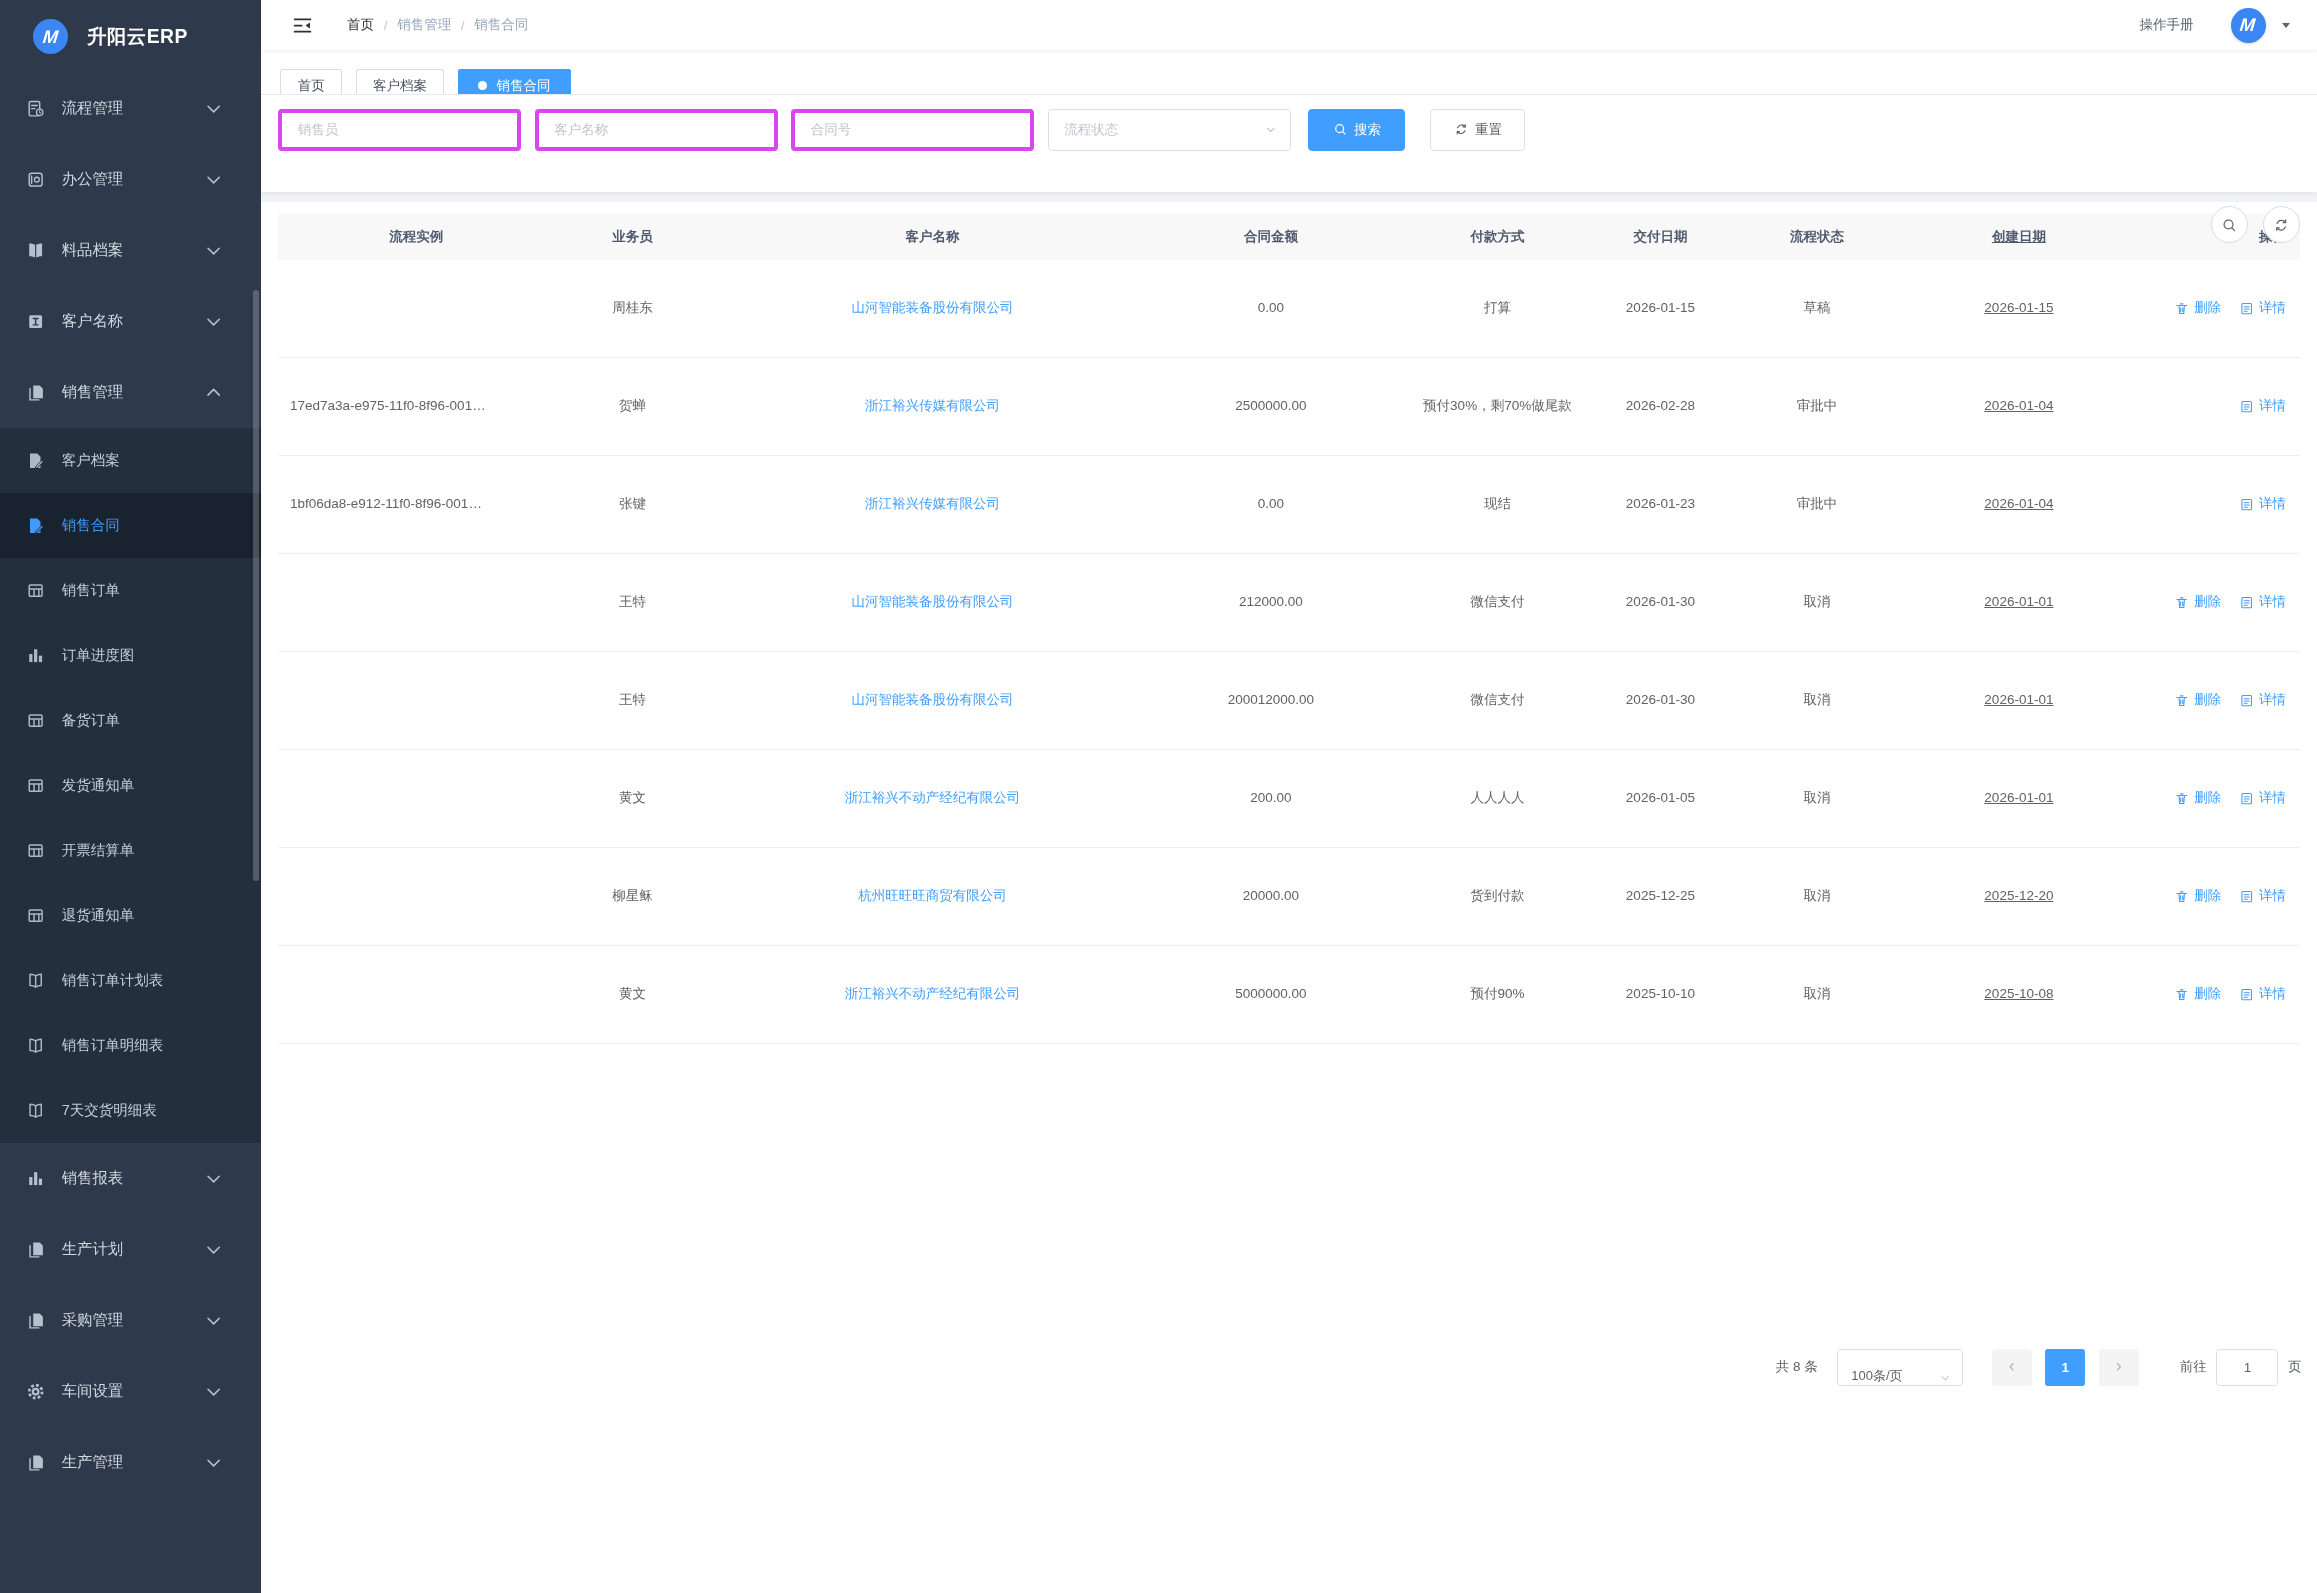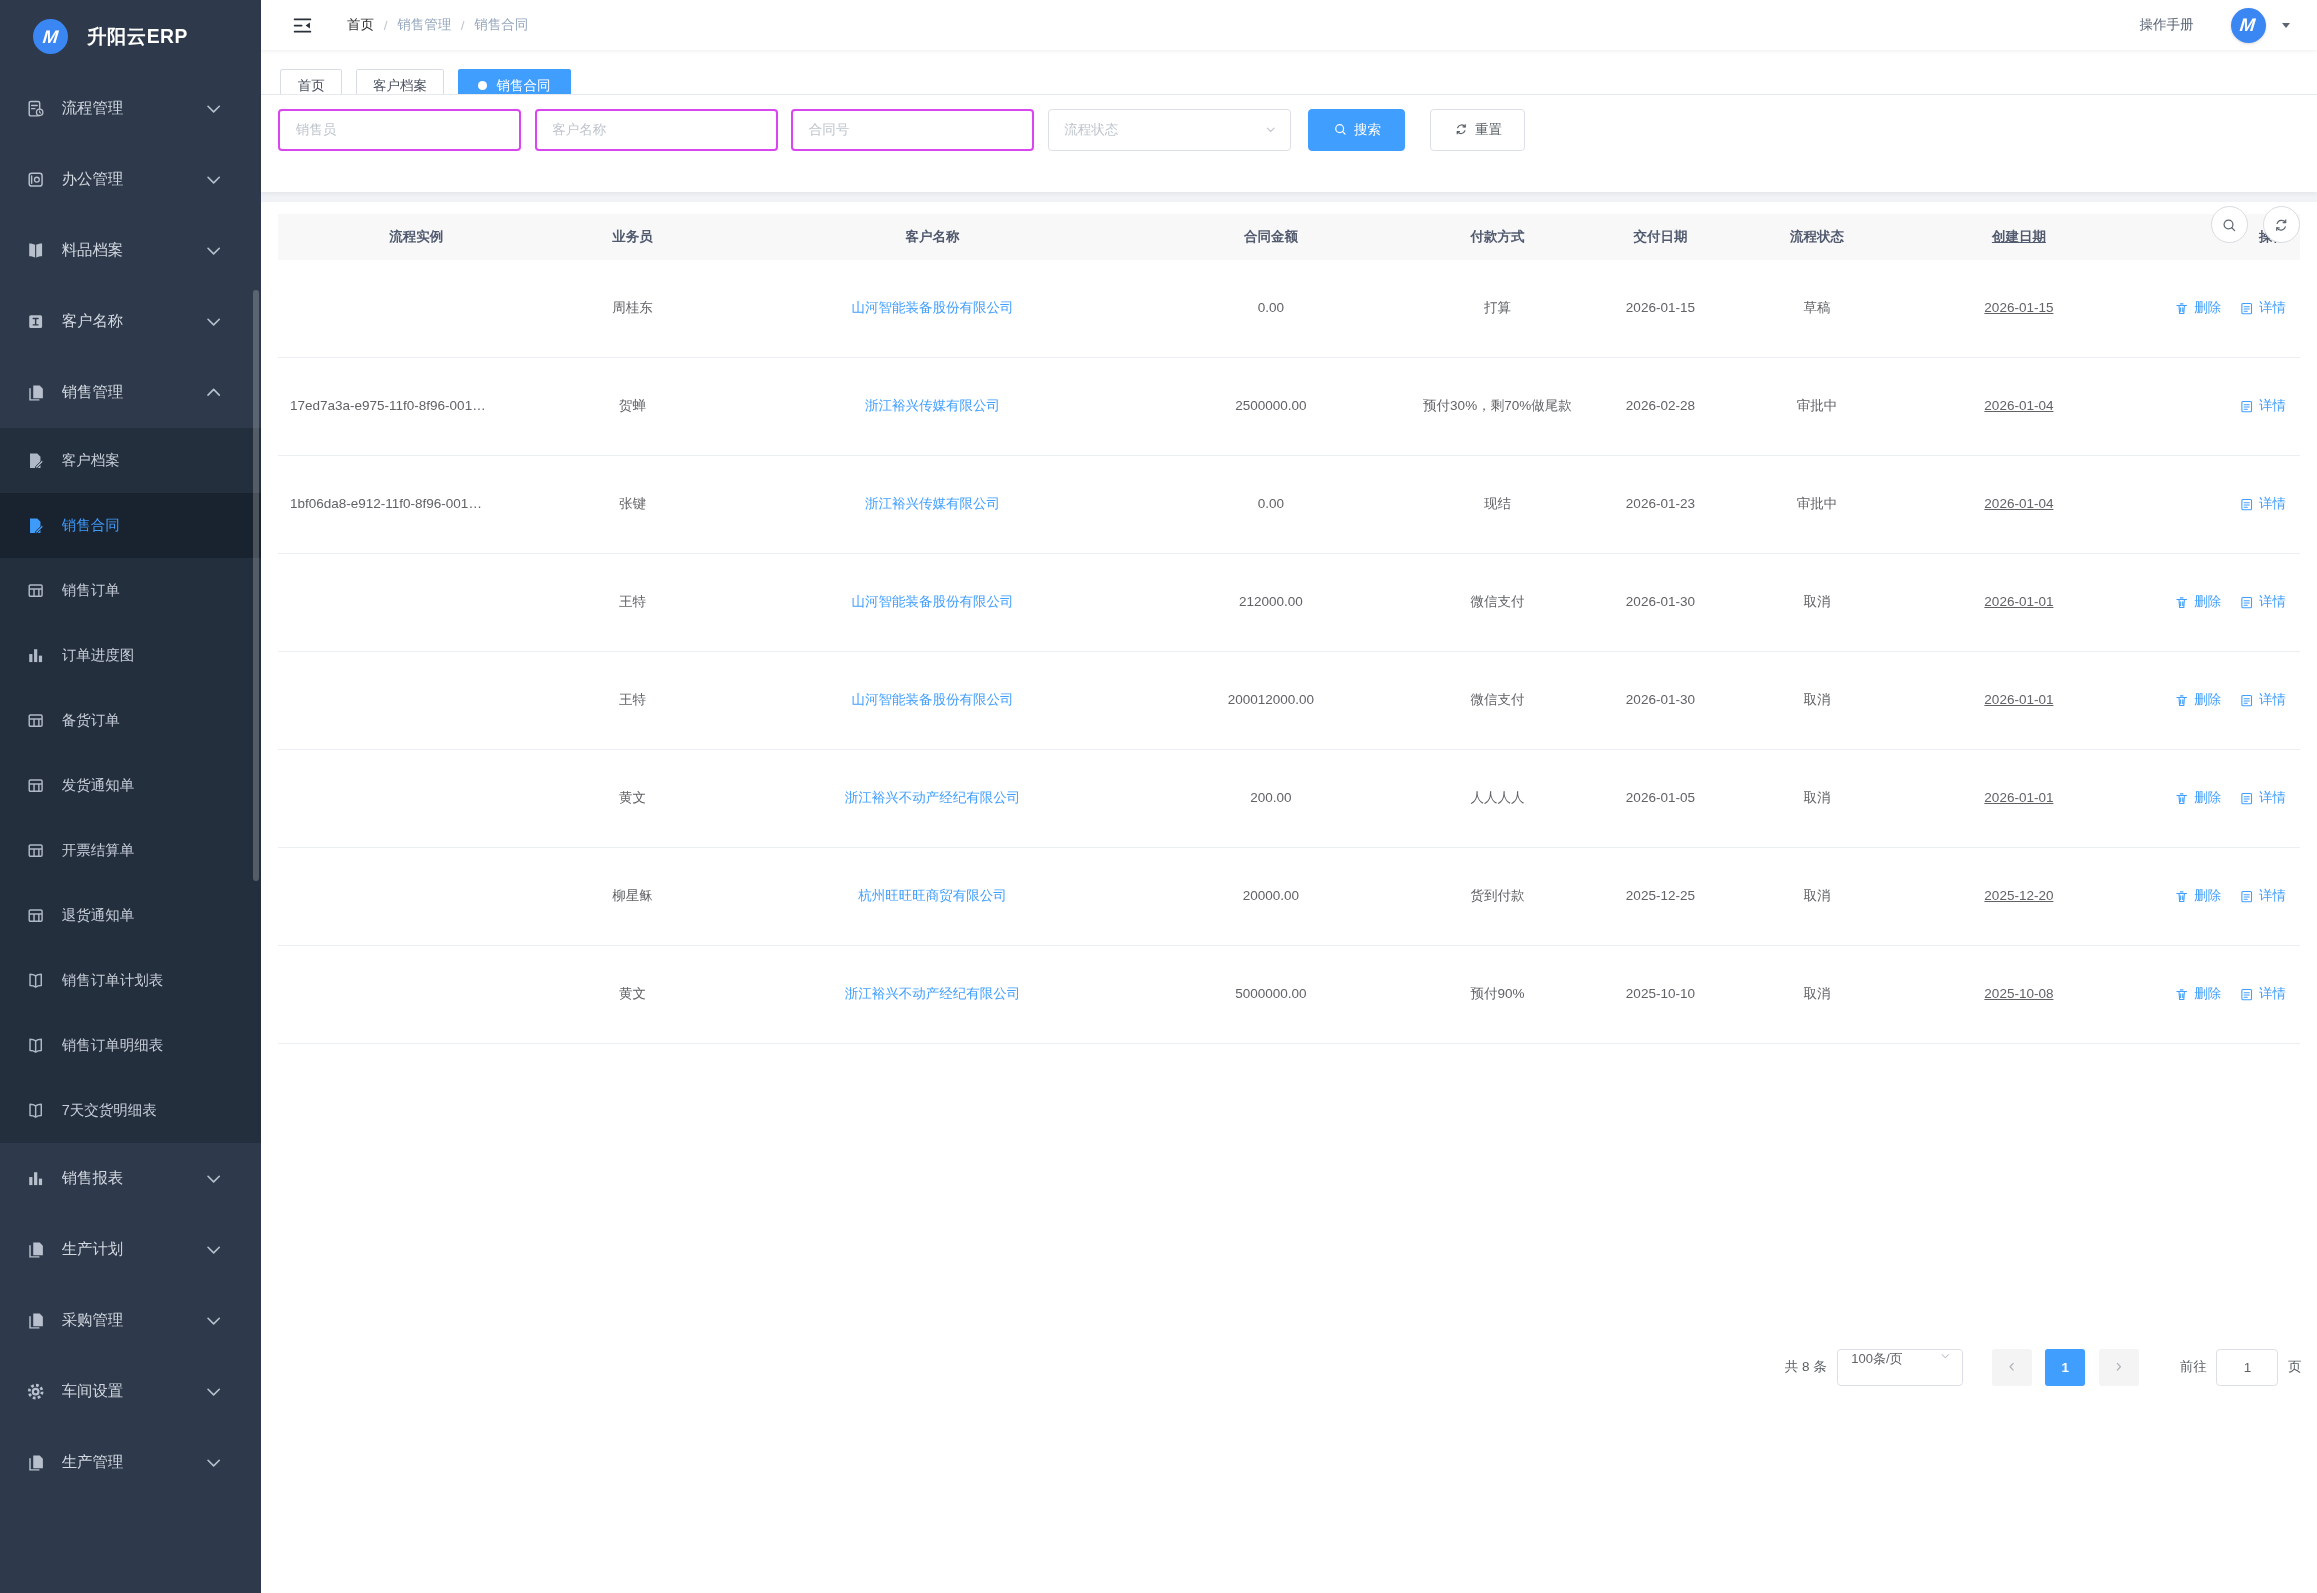--- a/index.html
+++ b/index.html
@@ -45,21 +45,21 @@
 
   .tags-row{height:44px;background:#fff;position:relative;overflow:hidden;flex:none;z-index:1;}
   .tags{position:absolute;top:19.3px;left:19.3px;display:flex;gap:13.5px;}
   .tag{height:33px;display:flex;align-items:center;padding:0 16.4px;background:#fff;border:1px solid #d8dce5;
        font-size:13.5px;color:#495060;border-radius:1.9px;cursor:pointer;white-space:nowrap;}
   .tag.active{background:#409eff;border-color:#409eff;color:#fff;padding:0 19.3px;}
   .tag .dot{width:8.7px;height:8.7px;border-radius:50%;background:#fff;margin-right:9.7px;}
 
   .filter-card{height:98px;background:#fff;border-top:1px solid #e6e9ee;box-shadow:0 1.9px 3.9px rgba(0,0,0,.05);
                padding:13.5px 0 0 17.4px;display:flex;align-items:flex-start;gap:13.5px;margin-bottom:9.7px;flex:none;z-index:2;}
-  .f-input{width:243px;height:42px;border:2px solid #d946ef;border-radius:3.9px;padding:0 15.4px;font-size:13.5px;color:#606266;
+  .f-input{width:243px;height:42px;border:4px solid #d946ef;border-radius:3.9px;padding:0 15.4px;font-size:13.5px;color:#606266;
            outline:none;font-family:inherit;background:#fff;}
   .f-input::placeholder{color:#bfc4cd;}
   .f-select{width:243px;height:42px;border:1px solid #dcdfe6;border-radius:3.9px;display:flex;align-items:center;
             justify-content:space-between;padding:0 12.6px 0 15.4px;font-size:13.5px;color:#bfc4cd;background:#fff;cursor:pointer;}
   .f-select .icn{width:13.5px;height:13.5px;color:#c0c4cc;}
   .btn{display:flex;align-items:center;justify-content:center;border-radius:3.9px;font-size:13.5px;cursor:pointer;font-family:inherit;}
   .btn .icn{width:14.5px;height:14.5px;margin-right:6.8px;}
   .btn-search{height:42px;width:97px;margin-left:3.9px;background:#409eff;border:1px solid #409eff;color:#fff;}
   .btn-reset{height:42px;width:95px;margin-left:11.6px;background:#fff;border:1px solid #dcdfe6;color:#5a6066;}
 
@@ -81,21 +81,21 @@
   .c1{width:272px;text-align:left;padding-left:11.6px;}
   .t-head .c1{text-align:center;}
   .c2{width:164px;} .c3{width:436px;} .c4{width:241px;} .c5{width:212px;}
   .c6{width:114px;} .c7{width:199px;} .c8{width:205px;text-decoration:underline;} .c9{width:178px;}
   .c9{display:flex;justify-content:flex-end;align-items:center;gap:17.4px;padding-right:13.5px;}
   .cust-link{color:#409eff;text-decoration:none;cursor:pointer;}
   .op{color:#409eff;display:inline-flex;align-items:center;gap:4.8px;cursor:pointer;white-space:nowrap;}
   .op .icn{width:15.4px;height:15.4px;}
 
   .pagination{position:absolute;top:1147px;right:15.4px;display:flex;align-items:center;font-size:13.5px;color:#5a6066;}
-  .pg-select{width:126px;height:37px;border:1px solid #dcdfe6;border-radius:3.9px;margin-left:10px;display:flex;align-items:flex-start;
+  .pg-select{width:126px;height:37px;border:1px solid #dcdfe6;border-radius:3.9px;margin-left:19px;display:flex;align-items:flex-end;
              justify-content:space-between;padding:0 10.6px 0 13.5px;color:#606266;font-size:13px;background:#fff;cursor:pointer;}
   .pg-select .icn{width:12.6px;height:12.6px;color:#c0c4cc;}
   .pg-btn{width:40px;height:37px;background:#f4f4f5;border-radius:2.9px;display:flex;align-items:center;justify-content:center;
           color:#aeb2b9;margin-left:13.5px;cursor:pointer;}
   .pg-btn.prev{margin-left:29px;}
   .pg-btn .icn{width:13.5px;height:13.5px;}
   .pg-page{width:40px;height:37px;background:#409eff;color:#fff;border-radius:2.9px;font-weight:700;margin-left:13.5px;
            display:flex;align-items:center;justify-content:center;cursor:pointer;}
   .pg-goto{margin-left:41px;}
   .pg-input{width:62px;height:37px;border:1px solid #dcdfe6;border-radius:3.9px;text-align:center;margin:0 9.7px;

